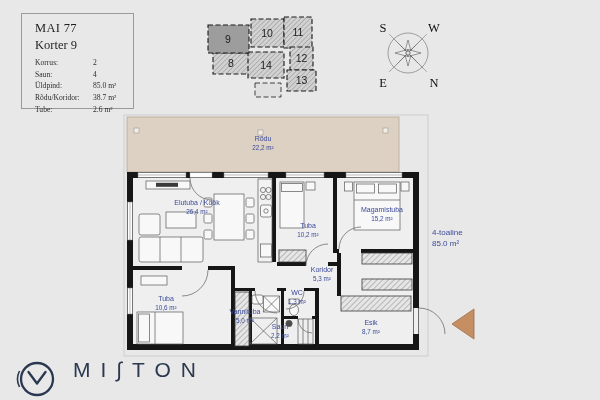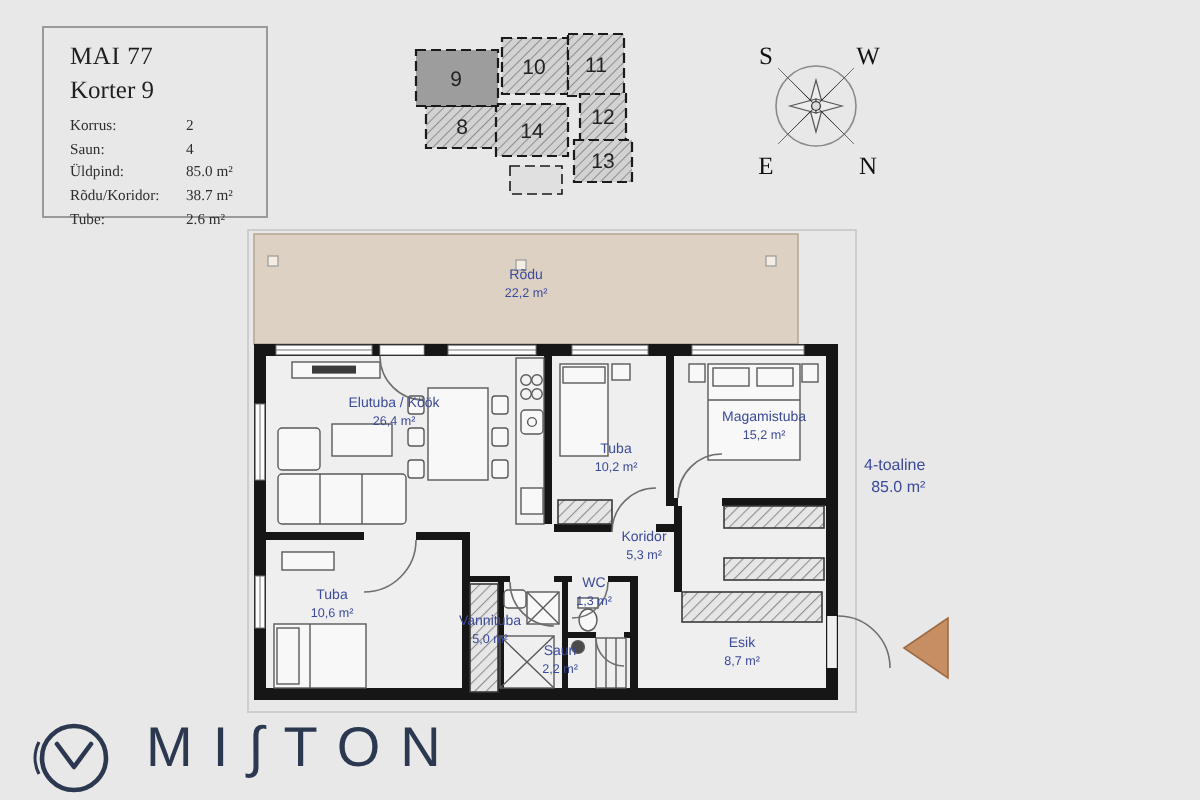--- a/index.html
+++ b/index.html
@@ -21,25 +21,25 @@
   
   .plan-svg{left:0;top:0;z-index:1}
 
   
   .room-label{position:absolute;z-index:2;transform:translate(-50%,-50%);
     text-align:center;color:#3b4a99;font-family:"Liberation Sans",sans-serif;
     font-size:7px;line-height:1.25;white-space:nowrap;pointer-events:none}
   .room-label .area{font-size:6.3px}
 
   .summary-label{left:432px;top:228px;z-index:2;color:#3b4a99;
-    font-family:"Liberation Sans",sans-serif;font-size:8px;line-height:1.35;text-align:right}
+    font-family:"Liberation Sans",sans-serif;font-size:8px;line-height:1.35;text-align:left}
 
   
   .logo{left:16px;top:358px;display:flex;align-items:center;gap:13px;z-index:2}
-  .logo-text{font-family:"Liberation Sans",sans-serif;font-size:28px;
+  .logo-text{font-family:"Liberation Sans",sans-serif;font-size:21px;
     letter-spacing:10px;color:#2b3850}
 </style>
 </head>
 <body>
 
 <div class="abs info-box">
   <div class="info-title">MAI 77</div>
   <div class="info-subtitle">Korter 9</div>
   <div class="info-row">
     <span class="lbl">Korrus:</span>

